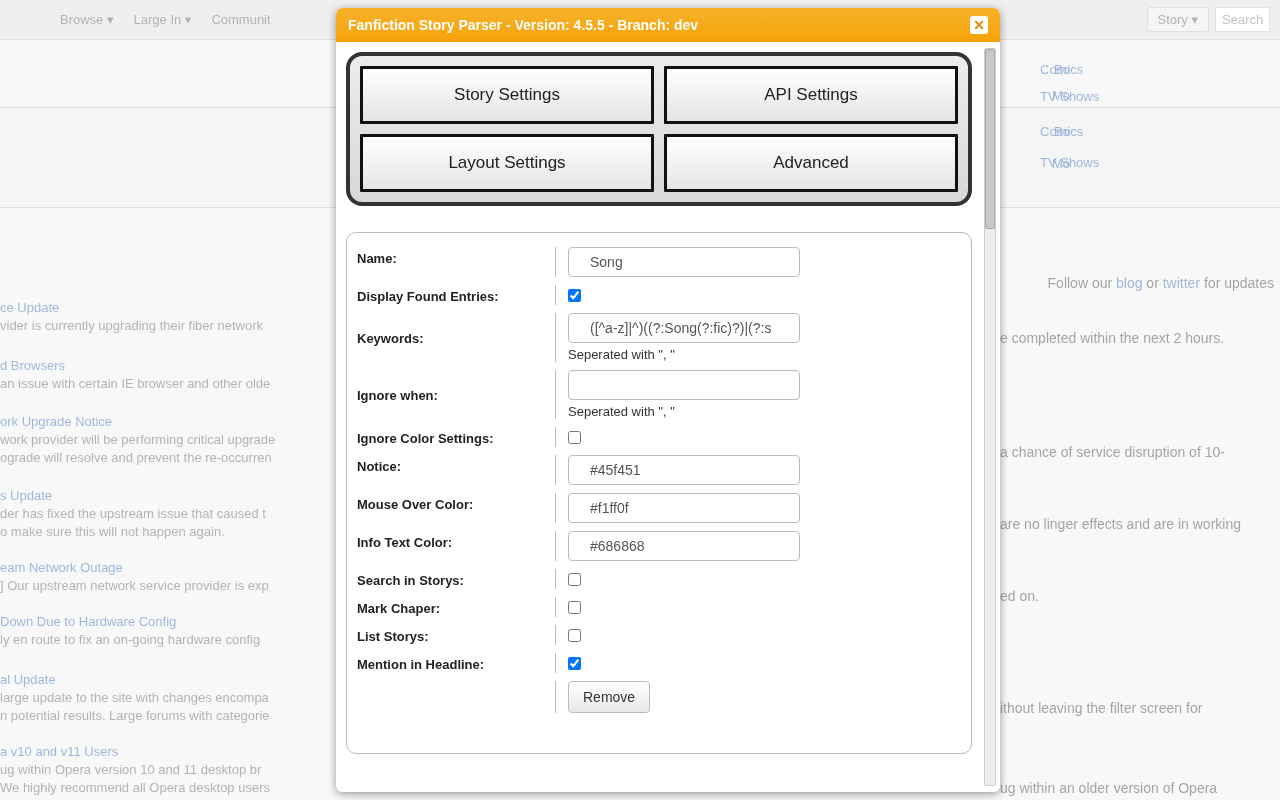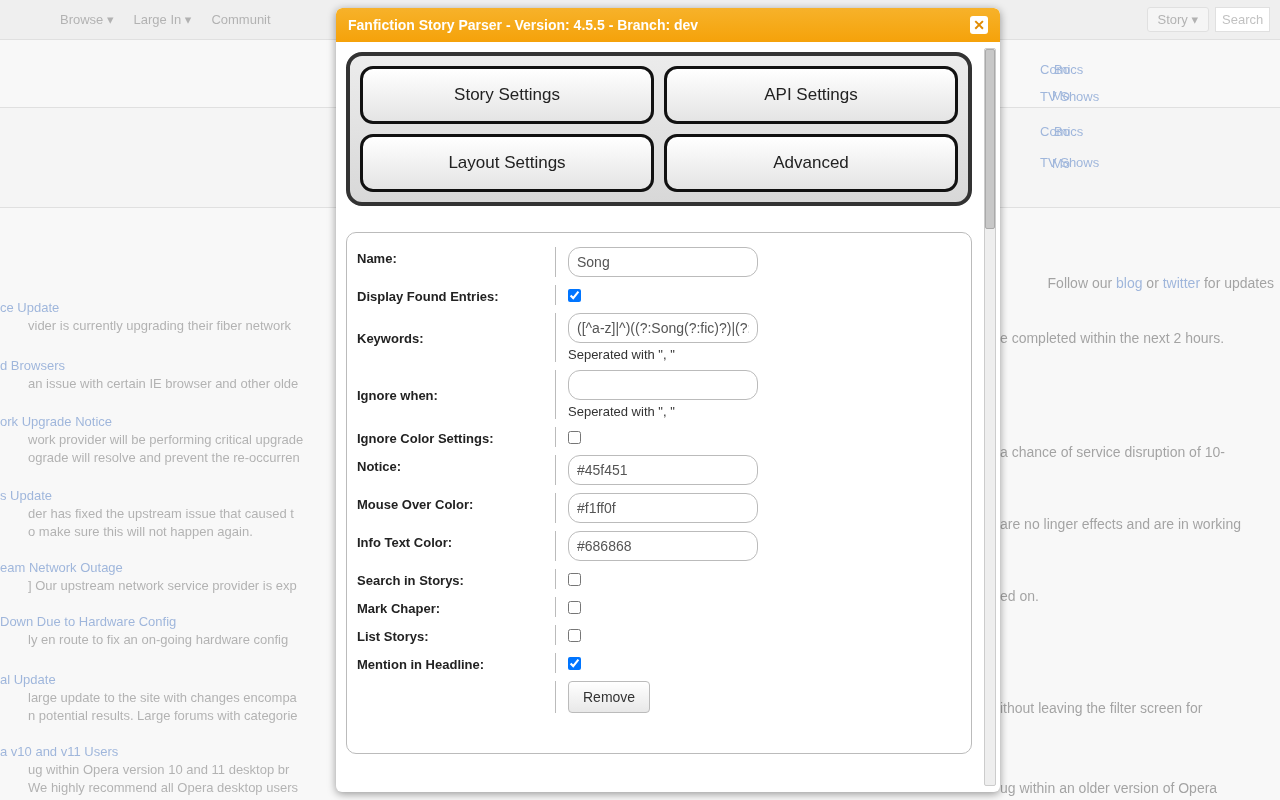--- a/index.html
+++ b/index.html
@@ -44,21 +44,21 @@
   background: #fff;
 }
 .bg-link { color: #2a5db0; }
 .bg-left-fragment {
   position:absolute;
   left:0;
   width:330px;
 }
 .bg-news { margin-bottom:8px; padding-left:0;}
 .bg-news .ntitle { color:#2a5db0; margin-bottom:2px; display:block;}
-.bg-news .nbody { color:#555; line-height:1.4;padding-left:28px;}
+.bg-news .nbody { color:#555; line-height:1.4;}
 
 
 .overlay {
   position: absolute; top:0; left:0; right:0; bottom:0;
   background: rgba(255,255,255,0.55);
 }
 
 
 .modal {
   position: absolute;
@@ -130,21 +130,21 @@
   border-radius:16px;
   background: linear-gradient(#ececec, #d8d8d8);
   padding: 10px;
   display:grid;
   grid-template-columns: 1fr 1fr;
   gap: 10px;
   margin-bottom:26px;
 }
 .tab-btn {
   border:3px solid #111;
-  border-radius:13px;
+  border-radius:1px;
   background: linear-gradient(#fff, #e4e4e4);
   text-align:center;
   padding: 16px 0;
   font-size:17px;
   cursor:pointer;
   color:#222;
 }
 
 .settings-body {
   border:1px solid #bbb;
@@ -154,24 +154,24 @@
 .settings-table {
   display:grid;
   grid-template-columns: 190px 1fr;
   row-gap: 14px;
   column-gap: 4px;
   align-items:start;
   gap:8px;
 }
 .s-label { font-weight:bold; color:#222; font-size:13px; padding-top:4px;}
 .s-field input[type="text"] {
-  width: 190px;
-  padding: 6px 8px;
+  width: 232px;
+  padding: 6px 21px;
   border:1px solid #bbb;
-  border-radius:12px;
+  border-radius:4px;
   font-size:14px;
   font-family: inherit;
   color:#555;
 }
 .s-field .hint { color:#333; font-size:13px; margin-top:4px; }
 .s-field input[type="checkbox"]{ margin-top:4px; }
 .remove-btn {
   border:1px solid #bbb;
   border-radius:4px;
   background: linear-gradient(#fff,#e8e8e8);

